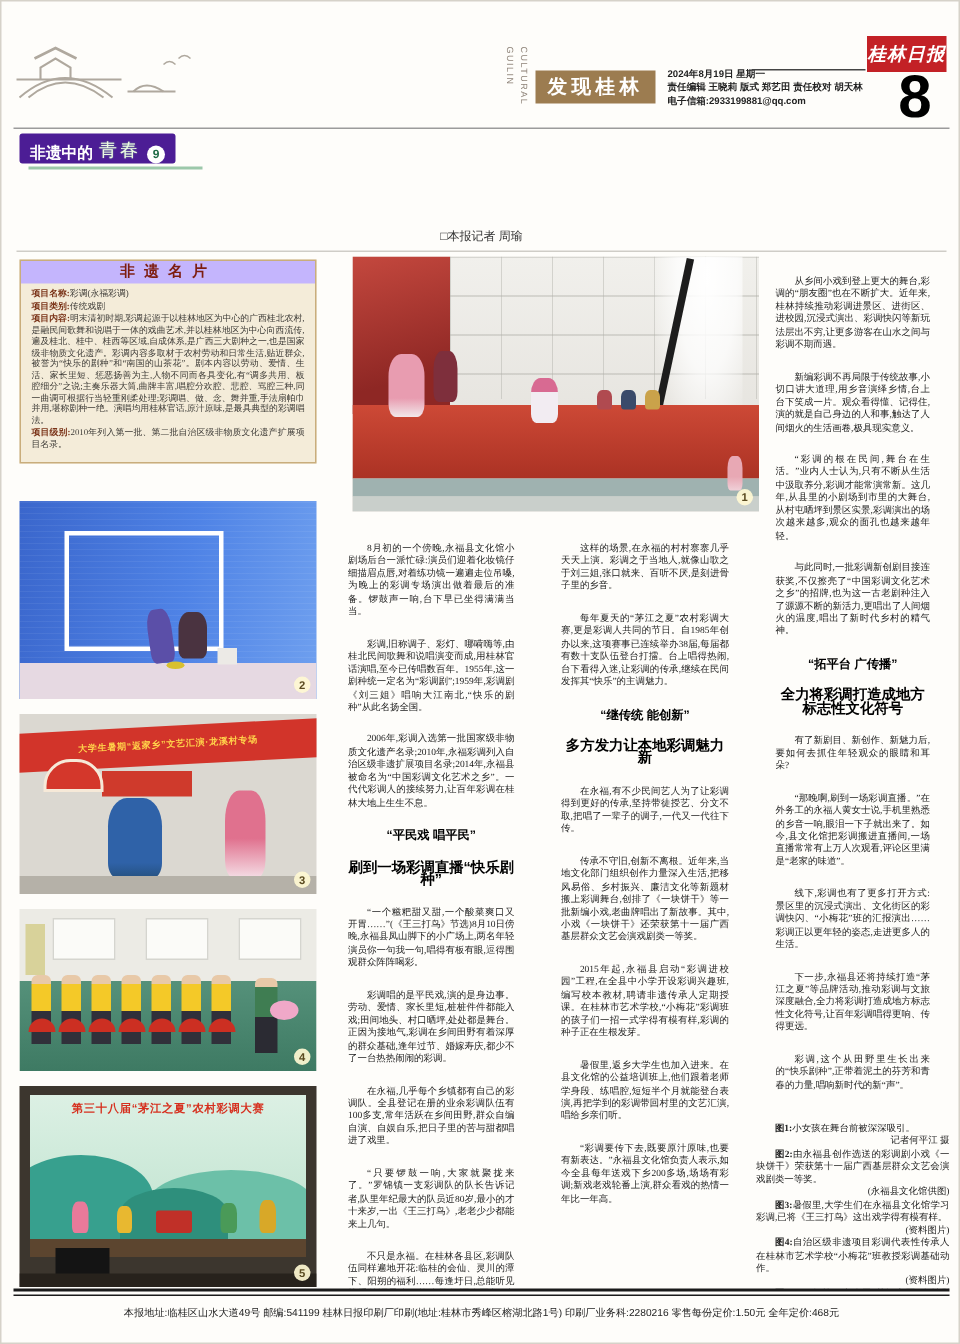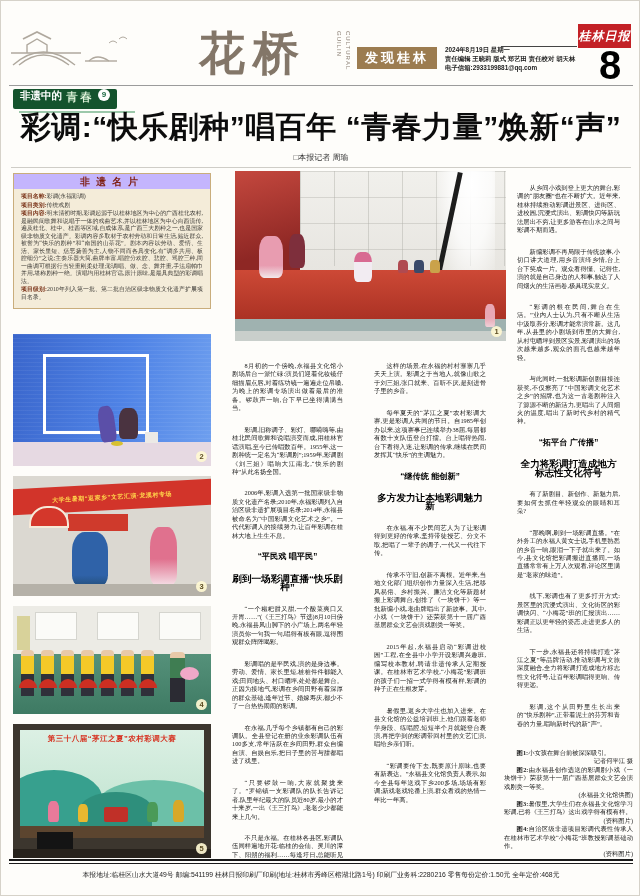--- a/index.html
+++ b/index.html
@@ -9,21 +9,21 @@
   .masthead-title{left:198px;top:22px;font-family:"Liberation Serif",serif;font-weight:bold;font-size:46px;color:#837668;letter-spacing:8px;}
   .masthead-en{left:334px;top:30px;height:54px;display:flex;gap:2px;color:#8d8277;}
   .masthead-en span{writing-mode:vertical-rl;font-size:6px;letter-spacing:1px;line-height:7px;}
   .section-badge{left:356px;top:46px;width:80px;height:22px;background:#9c7c50;color:#fff;font-weight:bold;font-size:13px;letter-spacing:3px;display:flex;align-items:center;justify-content:center;}
   .issue-info{left:444px;top:44px;width:178px;font-size:6.4px;line-height:9px;color:#222;font-weight:bold;}
   .logo-line{left:500px;top:45px;width:76px;height:1px;background:#444;}
   .paper-logo{left:577px;top:23px;width:53px;height:24px;background:#c32126;color:#fff;display:flex;align-items:center;justify-content:center;font-family:"Liberation Serif",serif;font-style:italic;font-weight:bold;font-size:12px;letter-spacing:1px;}
   .page-number{left:588px;top:44px;width:42px;text-align:center;font-size:40px;font-weight:900;color:#000;line-height:40px;}
   .header-rule{left:8px;top:84px;width:624px;height:1px;background:#9b9b9b;}
   
-  .series-banner{left:12px;top:88px;height:20px;display:flex;align-items:flex-start;gap:4px;padding:0 7px;background:#14532d;border-radius:2px;}
+  .series-banner{left:12px;top:88px;height:20px;display:flex;align-items:flex-end;gap:4px;padding:0 7px;background:#4c1d95;border-radius:2px;}
   .series-prefix{color:#fff;font-weight:bold;font-size:10.5px;}
   .series-highlight{color:#eef9e4;font-weight:400;font-size:12px;letter-spacing:2px;text-shadow:0 0 1px #8cc79e;}
   .series-issue{width:12px;height:12px;border-radius:50%;background:#fff;color:#1e6b46;font-size:8px;font-weight:bold;text-align:center;line-height:12px;}
   .series-strip{left:18px;top:110px;width:116px;height:2px;background:#9cc8aa;}
   .headline{left:0;top:106px;width:640px;text-align:center;font-size:30px;font-weight:900;color:#0c0c0c;white-space:nowrap;letter-spacing:0.5px;}
   .byline{left:0;top:151px;width:640px;text-align:center;font-size:8px;color:#333;}
   .byline-rule{left:10px;top:166px;width:620px;height:1px;background:#cfcdc7;}
   
   .info-card{left:12px;top:172px;width:198px;height:136px;background:#f4ecd9;border:1px solid #c9ad7c;box-sizing:border-box;overflow:hidden;}
   .info-card-title{height:15px;background:#c4b5fd;color:#7d1d10;font-size:10px;font-weight:bold;letter-spacing:6px;text-align:center;line-height:15px;}
@@ -60,21 +60,20 @@
         <path d="M10,38 Q34,18 60,38"></path>
         <line x1="2" y1="26" x2="72" y2="26"></line>
         <path d="M18,26 l0,-8 l10,-6 l10,6 l0,8"></path>
         <path d="M14,12 l14,-7 l14,7" stroke-width="1.8"></path>
         <line x1="76" y1="34" x2="108" y2="34"></line>
         <path d="M80,34 q8,-8 20,0"></path>
         <path d="M100,16 q4,-4 8,0 M110,12 q4,-4 8,0" stroke-width="1"></path>
       </g>
     </svg>
   </div>
-  <div class="abs masthead-title">花桥</div>
   <div class="abs masthead-en">
     <span>GUILIN</span>
     <span>CULTURAL</span>
   </div>
   <div class="abs section-badge">发现桂林</div>
   <div class="abs issue-info">
     <div>2024年8月19日 星期一</div>
     <div>责任编辑 王晓莉  版式 郑艺田  责任校对 胡天林</div>
     <div>电子信箱:2933199881@qq.com</div>
   </div>
@@ -82,21 +81,20 @@
   <div class="abs paper-logo">桂林日报</div>
   <div class="abs page-number">8</div>
   <div class="abs header-rule"></div>
 
   <div class="abs series-banner">
     <span class="series-prefix">非遗中的</span>
     <span class="series-highlight">青春</span>
     <span class="series-issue">9</span>
   </div>
   <div class="abs series-strip"></div>
-  <h1 class="abs headline" style="margin:0;">彩调:“快乐剧种”唱百年 “青春力量”焕新“声”</h1>
   <div class="abs byline">□本报记者 周瑜</div>
   <div class="abs byline-rule"></div>
 
   <div class="abs info-card">
     <div class="info-card-title">非遗名片</div>
     <div class="info-card-body">
       <p><span class="info-label">项目名称:</span><span>彩调(永福彩调)</span></p>
       <p><span class="info-label">项目类别:</span><span>传统戏剧</span></p>
       <p><span class="info-label">项目内容:</span><span>明末清初时期,彩调起源于以桂林地区为中心的广西桂北农村,是融民间歌舞和说唱于一体的戏曲艺术,并以桂林地区为中心向西流传,遍及桂北、桂中、桂西等区域,自成体系,是广西三大剧种之一,也是国家级非物质文化遗产。彩调内容多取材于农村劳动和日常生活,贴近群众,被誉为“快乐的剧种”和“南国的山茶花”。剧本内容以劳动、爱情、生活、家长里短、惩恶扬善为主,人物不同而各具变化,有“调多共用、板腔细分”之说;主奏乐器大筒,曲牌丰富,唱腔分欢腔、悲腔、骂腔三种,同一曲调可根据行当轻重刚柔处理;彩调唱、做、念、舞并重,手法扇帕巾并用,堪称剧种一绝。演唱均用桂林官话,原汁原味,是最具典型的彩调唱法。</span></p>
       <p><span class="info-label">项目级别:</span><span>2010年列入第一批、第二批自治区级非物质文化遗产扩展项目名录。</span></p>

